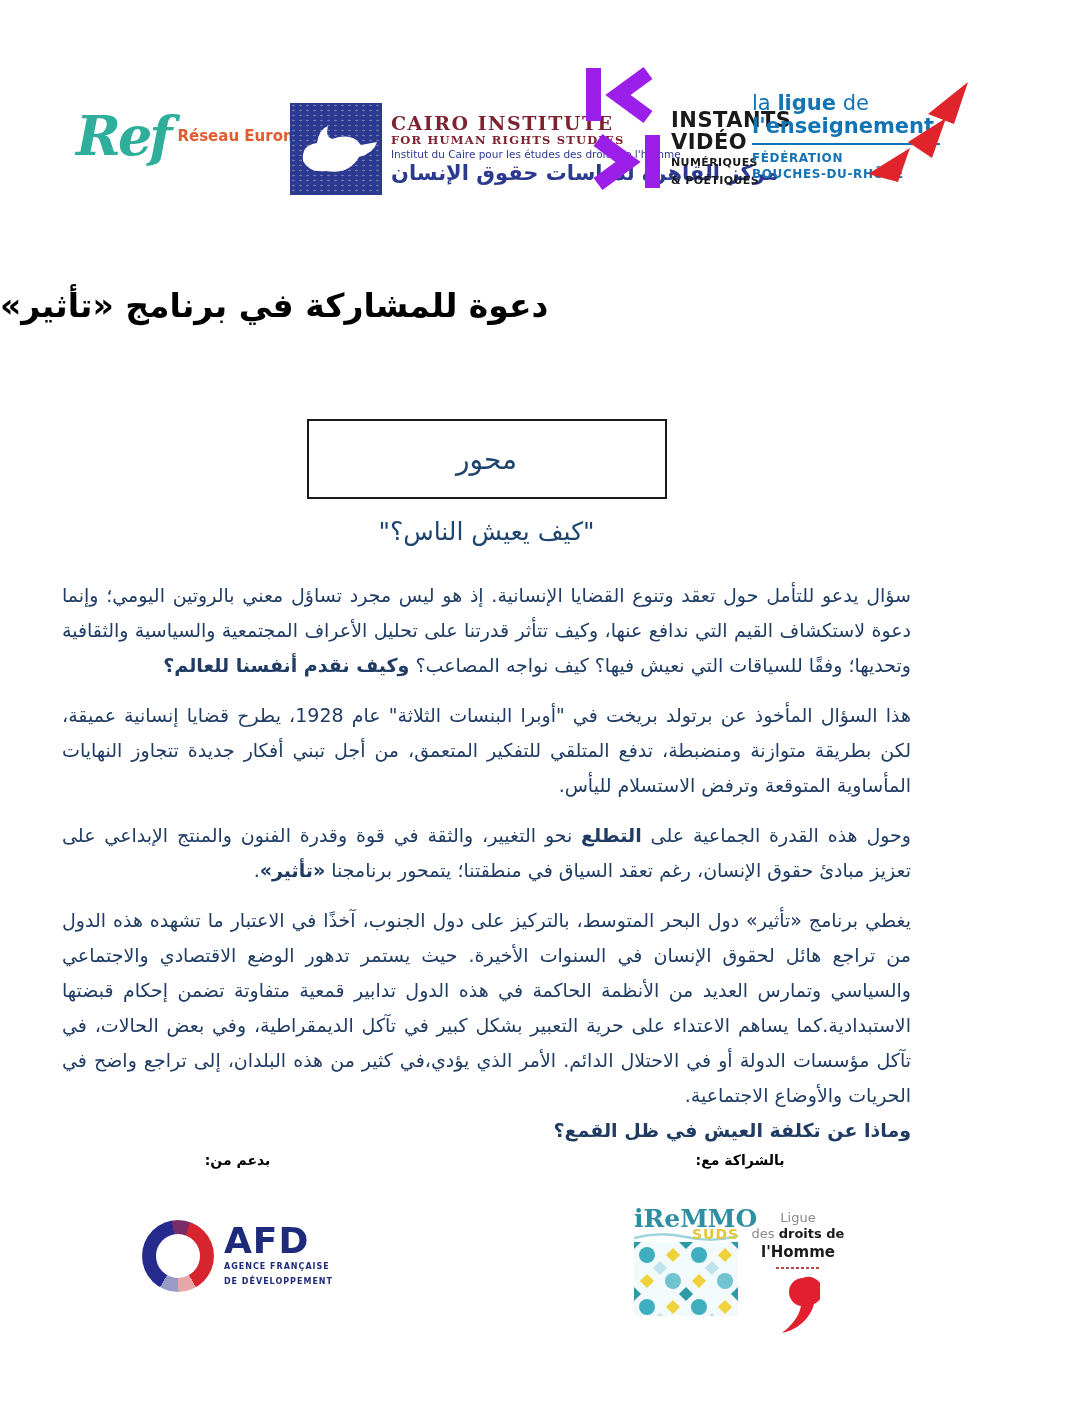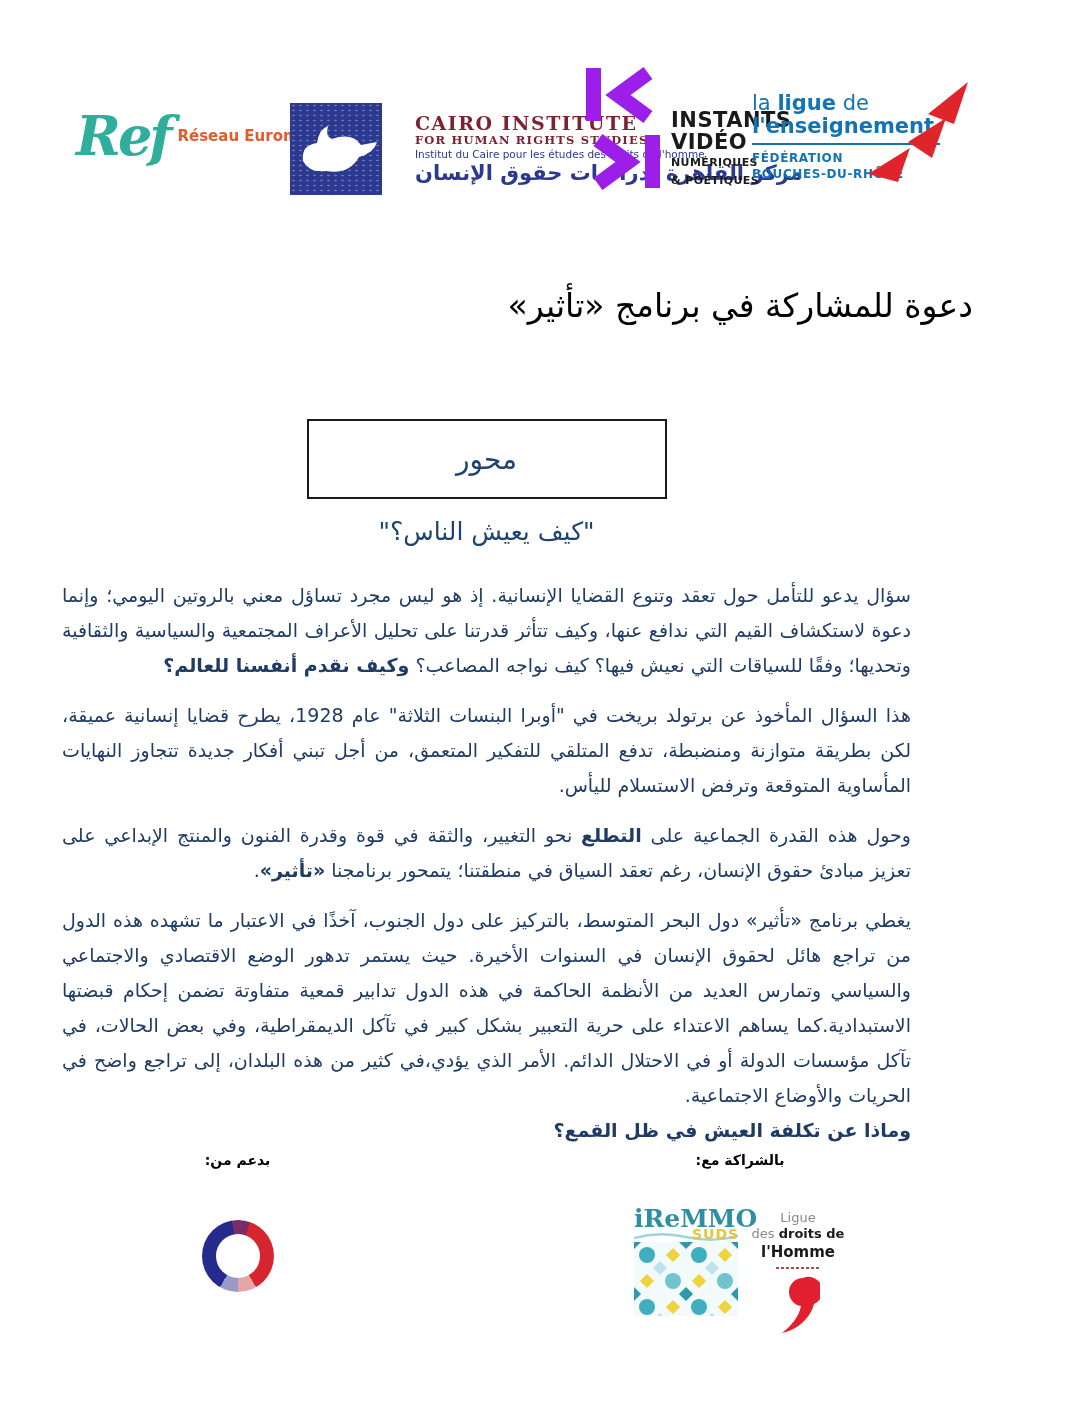--- a/index.html
+++ b/index.html
@@ -13,41 +13,41 @@
   .logo-ref { position:absolute; left:76px; top:112px; display:flex; align-items:center; gap:8px; }
   .ref-mark { font-family:"DejaVu Serif", serif; font-style:italic; font-weight:bold;
               font-size:54px; line-height:0.9; color:#2FAF9B; letter-spacing:-3px; }
   .ref-label { color:#E35B2E; font-size:15px; font-weight:bold; }
 
   .logo-cairo { position:absolute; left:290px; top:103px; display:flex; gap:9px; }
   .cairo-emblem { width:92px; height:92px; background:#2B3990; position:relative; flex:0 0 auto;
                   background-image:radial-gradient(rgba(255,255,255,.30) 1px, transparent 1.6px);
                   background-size:7px 5px; }
   .cairo-emblem svg { position:absolute; inset:0; }
-  .cairo-text { display:flex; flex-direction:column; justify-content:center; line-height:1.12;margin-left:24px; }
+  .cairo-text { display:flex; flex-direction:column; justify-content:center; line-height:1.12; }
   .cairo-l1 { font-family:"DejaVu Serif", serif; font-weight:bold; color:#7E2231; font-size:19px; letter-spacing:1.5px; }
   .cairo-l2 { font-family:"DejaVu Serif", serif; font-weight:bold; color:#7E2231; font-size:11.5px; letter-spacing:1.2px; }
   .cairo-l3 { color:#2B3990; font-size:10.5px; margin-top:2px; }
   .cairo-l4 { color:#2B3990; font-size:21px; font-weight:bold; direction:rtl; text-align:left; margin-top:1px; }
 
   .logo-instants { position:absolute; left:584px; top:66px; display:flex; align-items:flex-end; gap:9px; }
   .iv-text { padding-bottom:2px;margin-top:20px; }
   .iv-name { font-size:21px; font-weight:bold; color:#1a1a1a; line-height:1.05; letter-spacing:0.5px; }
   .iv-sub  { font-size:11px; font-weight:bold; color:#1a1a1a; line-height:1.3; letter-spacing:0.4px; margin-top:3px; }
 
   .logo-lde { position:absolute; left:752px; top:92px; width:200px; }
   .lde-l1 { color:#1273B5; font-size:21px; line-height:1.1; }
   .lde-l2 { color:#1273B5; font-size:21px; font-weight:bold; line-height:1.1; }
   .lde-divider { border:none; border-top:2px solid #1273B5; width:188px; margin:5px 0 5px 0; }
   .lde-fed { color:#1273B5; font-size:12px; font-weight:bold; letter-spacing:0.6px; line-height:1.35; }
   .lde-birds { position:absolute; right:-18px; top:-14px; }
 
   
-  .title { position:absolute; top:264px; left:0; right:0; text-align:right;
-           font-size:33px; font-weight:normal; color:#000; direction:rtl; }
+  .title { position:absolute; top:264px; left:0; right:0; text-align:left;
+           font-size:33px; font-weight:bold; color:#000; direction:rtl; }
   .axis-box { position:absolute; top:419px; left:50%; transform:translateX(-50%);
               width:356px; height:76px; border:2px solid #1a1a1a;
               display:flex; align-items:center; justify-content:center; }
   .axis-label { color:#1E4470; font-size:28px; direction:rtl; }
   .subtitle { position:absolute; top:517px; left:0; right:0; text-align:center;
               color:#1E4470; font-size:25px; direction:rtl; }
 
   
   .body-text { position:absolute; left:62px; right:62px; top:578px;
                direction:rtl; text-align:justify; color:#203C64;
@@ -149,20 +149,25 @@
     <p><span>سؤال يدعو للتأمل حول تعقد وتنوع القضايا الإنسانية. إذ هو ليس مجرد تساؤل معني بالروتين اليومي؛ وإنما دعوة لاستكشاف القيم التي ندافع عنها، وكيف تتأثر قدرتنا على تحليل الأعراف المجتمعية والسياسية والثقافية وتحديها؛ وفقًا للسياقات التي نعيش فيها؟ كيف نواجه المصاعب؟ </span><span class="seg-bold">وكيف نقدم أنفسنا للعالم؟</span></p>
     <p><span>هذا السؤال المأخوذ عن برتولد بريخت في "أوبرا البنسات الثلاثة" عام 1928، يطرح قضايا إنسانية عميقة، لكن بطريقة متوازنة ومنضبطة، تدفع المتلقي للتفكير المتعمق، من أجل تبني أفكار جديدة تتجاوز النهايات المأساوية المتوقعة وترفض الاستسلام لليأس.</span></p>
     <p><span>وحول هذه القدرة الجماعية على </span><span class="seg-bold">التطلع</span><span> نحو التغيير، والثقة في قوة وقدرة الفنون والمنتج الإبداعي على تعزيز مبادئ حقوق الإنسان، رغم تعقد السياق في منطقتنا؛ يتمحور برنامجنا </span><span class="seg-bold">«تأثير»</span><span>.</span></p>
     <p><span>يغطي برنامج «تأثير» دول البحر المتوسط، بالتركيز على دول الجنوب، آخذًا في الاعتبار ما تشهده هذه الدول من تراجع هائل لحقوق الإنسان في السنوات الأخيرة. حيث يستمر تدهور الوضع الاقتصادي والاجتماعي والسياسي وتمارس العديد من الأنظمة الحاكمة في هذه الدول تدابير قمعية متفاوتة تضمن إحكام قبضتها الاستبدادية.كما يساهم الاعتداء على حرية التعبير بشكل كبير في تآكل الديمقراطية، وفي بعض الحالات، في تآكل مؤسسات الدولة أو في الاحتلال الدائم. الأمر الذي يؤدي،في كثير من هذه البلدان، إلى تراجع واضح في الحريات والأوضاع الاجتماعية.</span><br><span class="seg-bold">وماذا عن تكلفة العيش في ظل القمع؟</span></p>
   </div>
 
   <div class="footer-left">
     <div class="footer-label">بدعم من:</div>
     <div class="logo-afd">
       <div class="afd-ring"></div>
+      <div class="afd-words">
+        <div class="afd-name">AFD</div>
+        <div class="afd-sub">AGENCE FRANÇAISE</div>
+        <div class="afd-sub">DE DÉVELOPPEMENT</div>
+      </div>
     </div>
   </div>
 
   <div class="footer-right">
     <div class="footer-label">بالشراكة مع:</div>
     <div class="partner-row">
 
       <div class="logo-iremmo">
         <div class="iremmo-word">iReMMO</div>
         <div class="iremmo-suds">SUDS</div>

